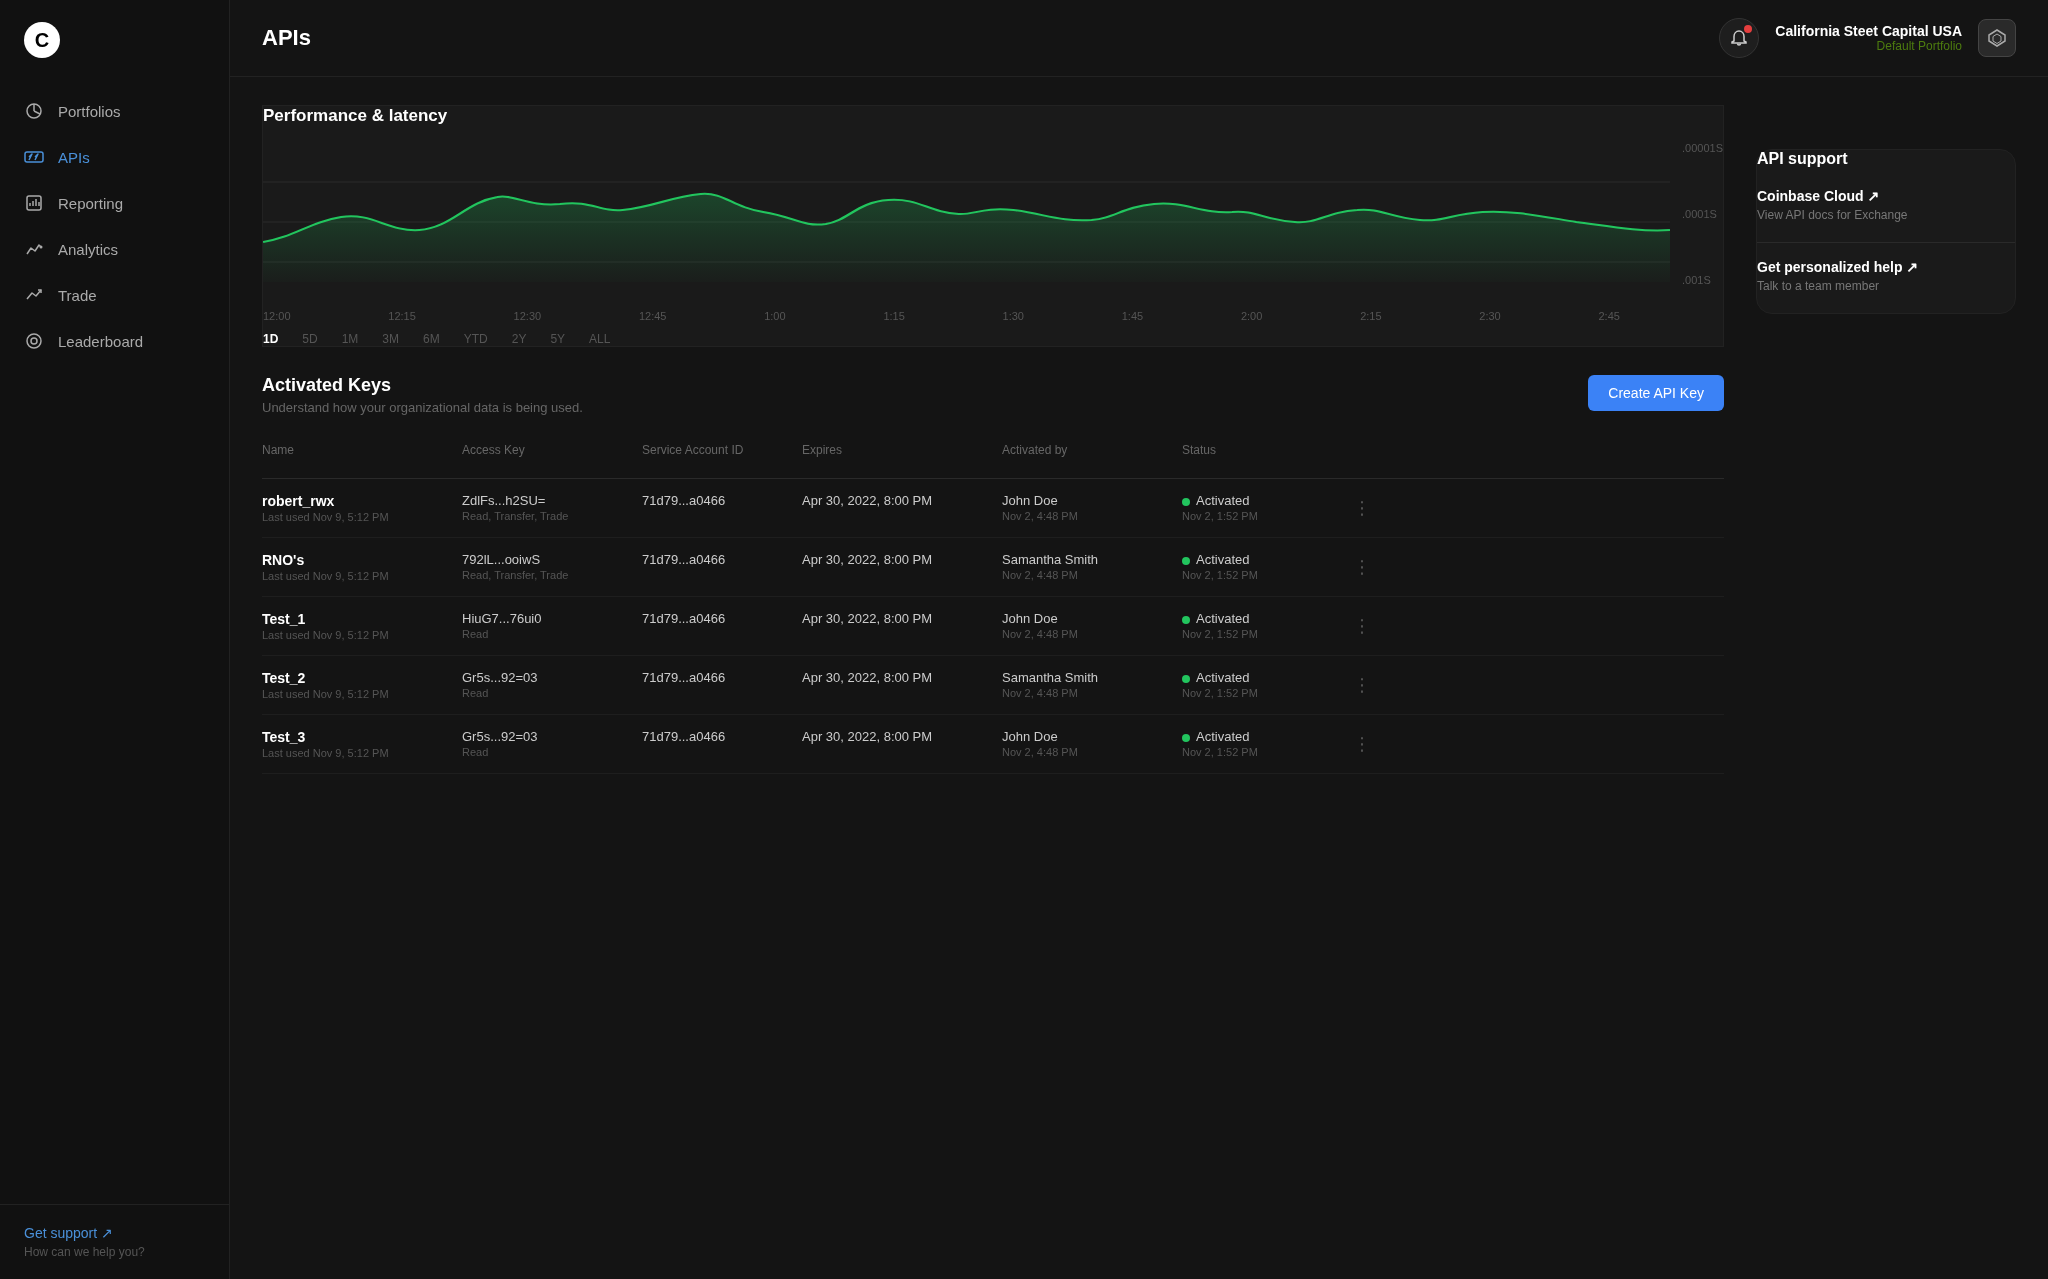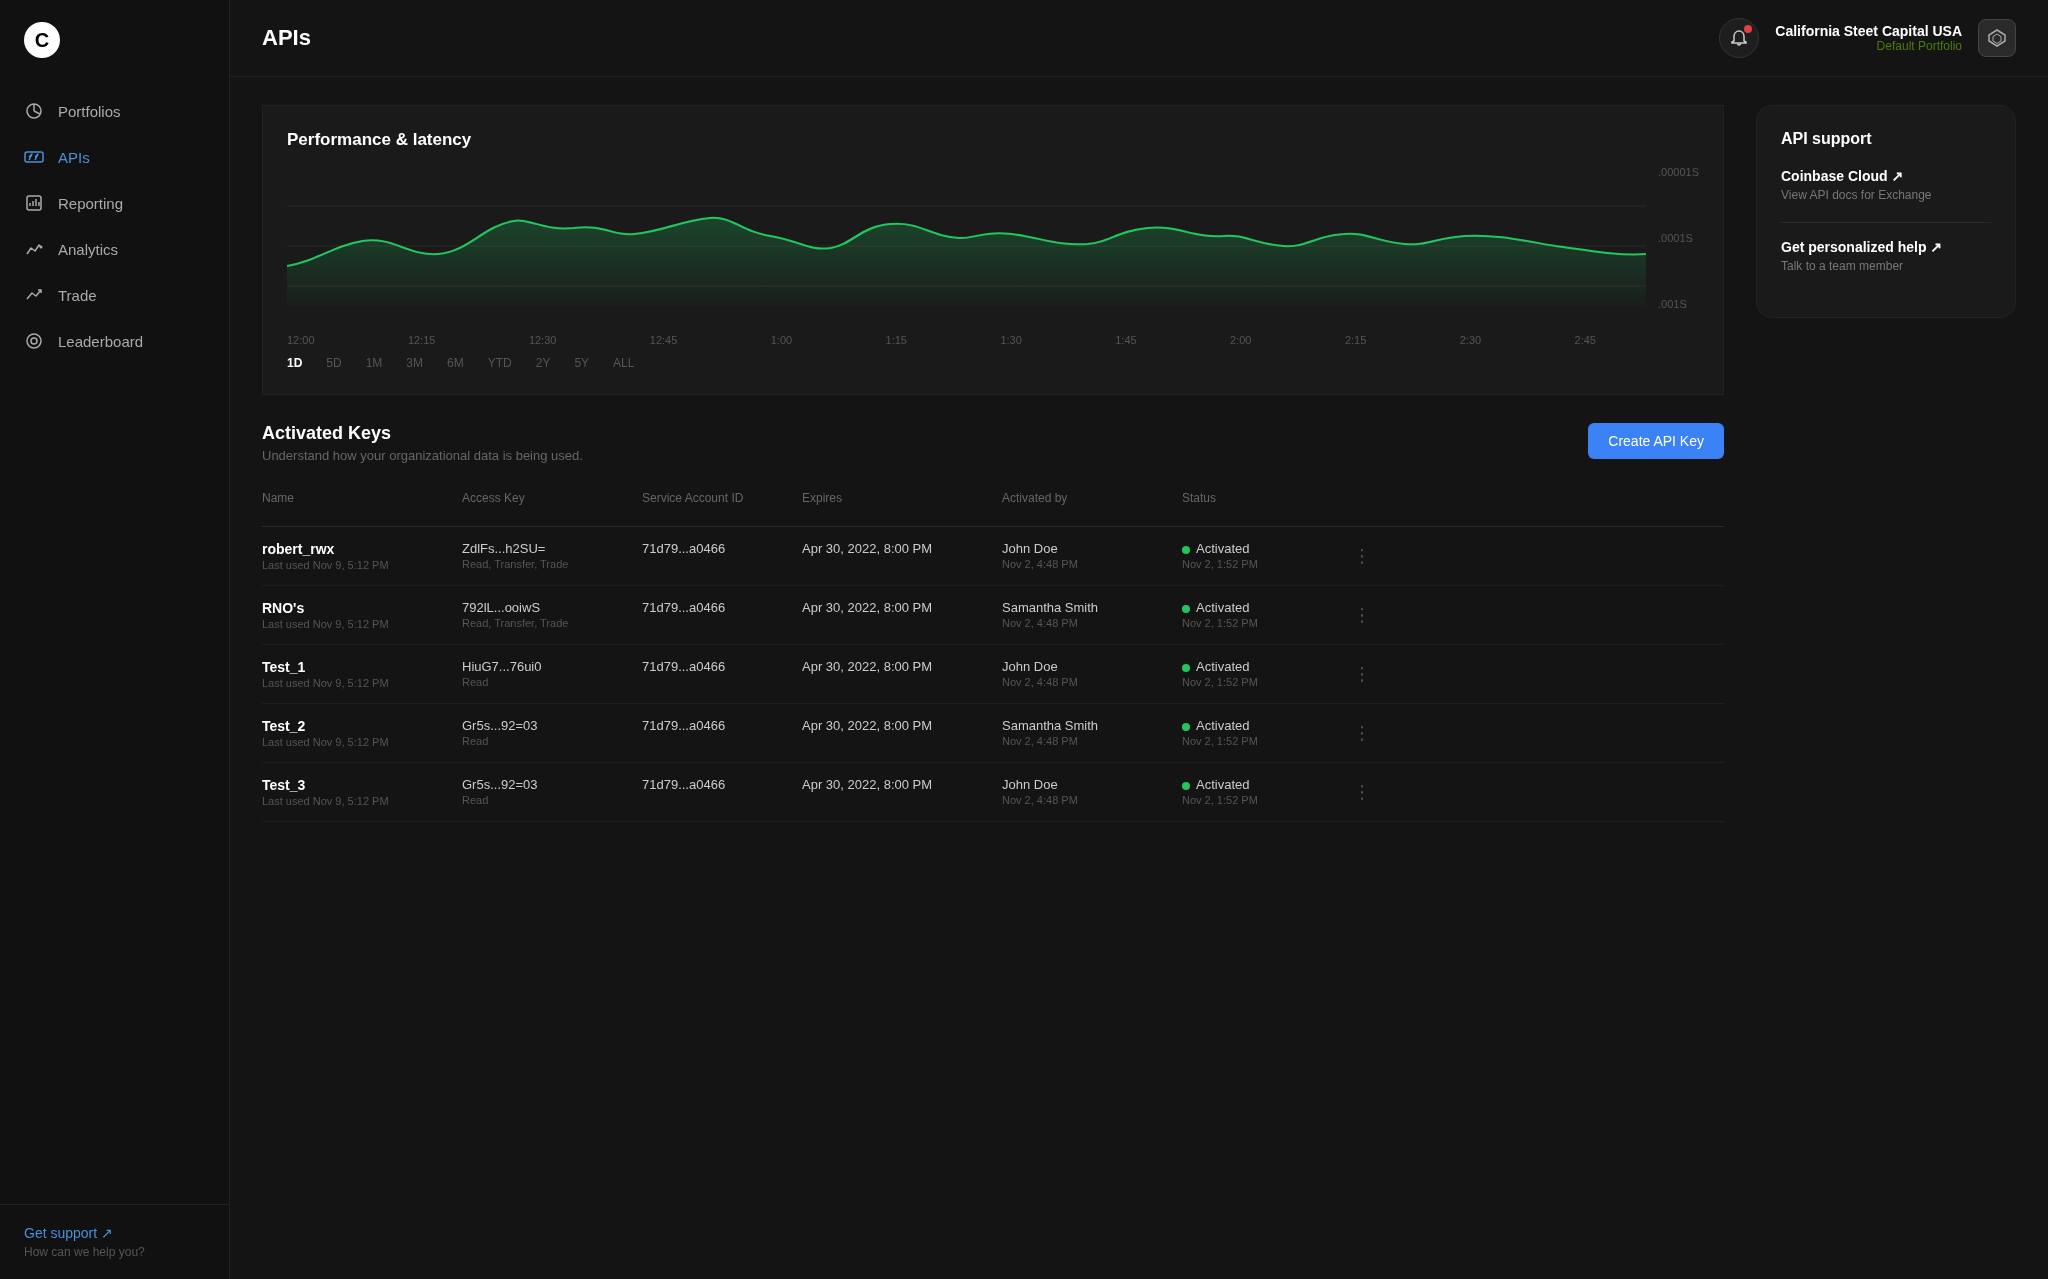--- a/index.html
+++ b/index.html
@@ -103,21 +103,20 @@
     
     .content { flex: 1; overflow-y: auto; padding: 28px 32px; display: flex; gap: 32px; }
 
     
     .main-panel { flex: 1; }
 
     
     .chart-section {
       background: #1a1a1a;
       border-radius: 0;
-      padding: 24px;
       margin-bottom: 28px;
       border: 1px solid #222;
     }
     .chart-title { font-size: 17px; font-weight: 600; color: #fff; margin-bottom: 16px; }
     .chart-container { position: relative; height: 160px; margin-bottom: 8px; }
     svg.chart-svg { width: 100%; height: 100%; }
     .time-labels {
       display: flex; justify-content: space-between;
       font-size: 11px; color: #555; margin-top: 4px; padding-right: 50px;
     }
@@ -180,22 +179,22 @@
     .more-btn { color: #555; cursor: pointer; font-size: 18px; display: flex; align-items: center; justify-content: center; padding-top: 4px; }
 
     
     .right-panel {
       width: 260px;
       min-width: 260px;
     }
     .api-support-section {
       background: #1a1a1a;
       border-radius: 16px;
-      padding: 24px;
       border: 1px solid #222;
+      margin-top: 44px;
     }
     .api-support-title { font-size: 16px; font-weight: 600; color: #fff; margin-bottom: 20px; }
     .support-link-block { margin-bottom: 20px; }
     .support-link-title {
       font-size: 14px; font-weight: 600; color: #fff;
       display: flex; align-items: center; gap: 6px;
       cursor: pointer;
     }
     .support-link-desc { font-size: 12px; color: #777; margin-top: 4px; }
     .divider { border: none; border-top: 1px solid #2a2a2a; margin: 16px 0; }

